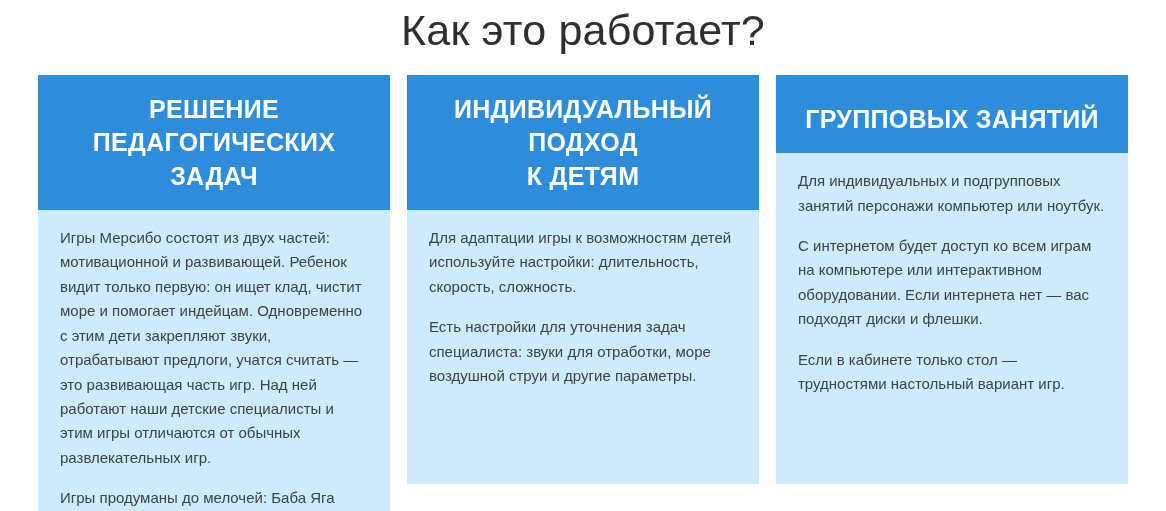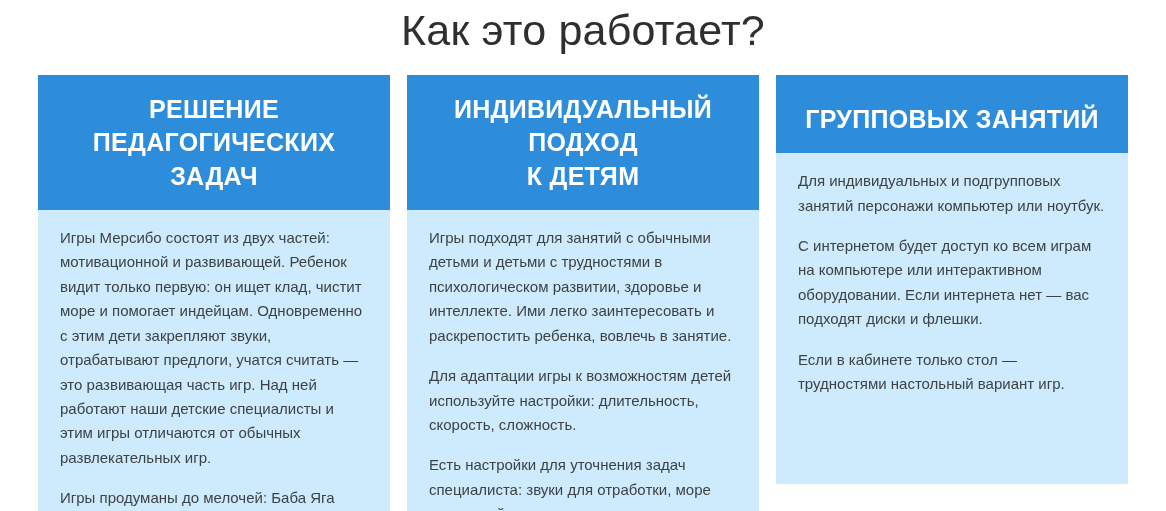--- a/index.html
+++ b/index.html
@@ -116,21 +116,20 @@
     </div>
 
     <div class="card">
       <div class="card-header">
         <span>
           <span class="hdr-line">ИНДИВИДУАЛЬНЫЙ ПОДХОД</span>
           <span class="hdr-line">К ДЕТЯМ</span>
         </span>
       </div>
       <div class="card-body">
-        <p>Игры подходят для занятий с обычными детьми и детьми с трудностями в психологическом развитии, здоровье и интеллекте. Ими легко заинтересовать и раскрепостить ребенка, вовлечь в занятие.</p>
         <p>Для адаптации игры к возможностям детей используйте настройки: длительность, скорость, сложность.</p>
         <p>Есть настройки для уточнения задач специалиста: звуки для отработки, море воздушной струи и другие параметры.</p>
       </div>
     </div>
 
     <div class="card">
       <div class="card-header">
         <span>
           <span class="hdr-line">ГРУППОВЫХ ЗАНЯТИЙ</span>
         </span>

